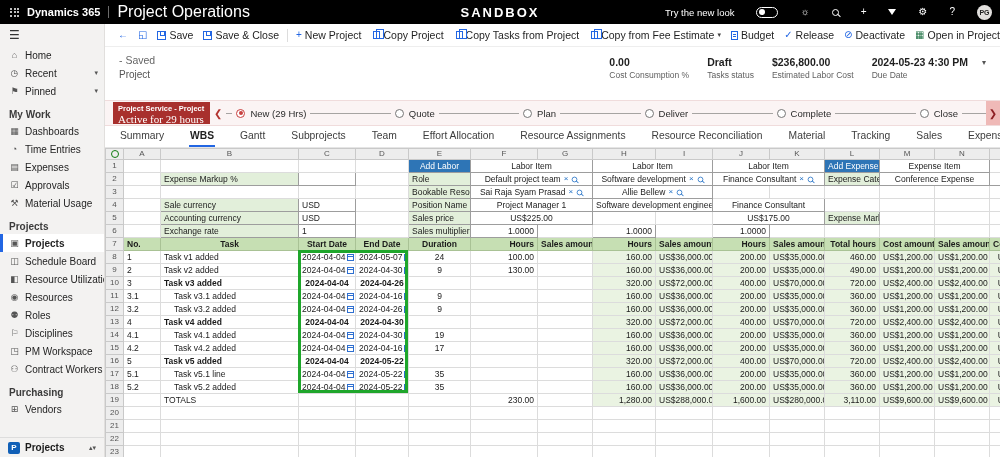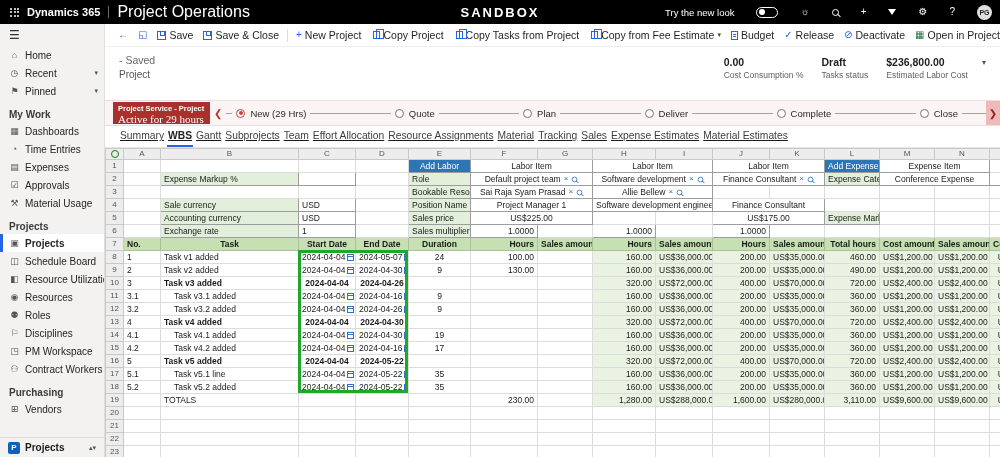--- a/index.html
+++ b/index.html
@@ -75,21 +75,21 @@
   .bpf-track{flex:1;height:100%;position:relative;display:flex;align-items:center;justify-content:space-between;padding:0 24px 0 6px;}
   .bpf-track::before{content:"";position:absolute;left:0;right:0;top:50%;height:1px;background:#a6a4a2;}
   .stage{display:flex;align-items:center;gap:5px;background:#fbf4f4;padding:0 4px;position:relative;z-index:1;border:0;font:inherit;cursor:pointer;}
   .stage .circ{width:9px;height:9px;border-radius:50%;border:1px solid #767676;background:#fff;position:relative;flex:0 0 auto;}
   .stage .circ.active{border-color:#c8403f;}
   .stage .circ.active::after{content:"";position:absolute;inset:1.5px;border-radius:50%;background:#c8403f;}
   .stage .slabel{font-size:9.5px;color:#2b2b2b;white-space:nowrap;}
   .bpf-next{width:14px;align-self:stretch;background:#efb9b7;color:#8d1f24;display:flex;align-items:center;justify-content:center;font-size:10px;font-weight:bold;cursor:pointer;}
 
   
-  .tabs{position:absolute;top:102px;left:0;right:0;height:22px;display:flex;align-items:center;gap:2px;padding:0 4px 0 14px;border-bottom:1px solid #e5e5e5;overflow:hidden;text-decoration:underline;}
+  .tabs{position:absolute;top:102px;left:0;right:0;height:22px;display:flex;align-items:center;gap:24px;padding:0 4px 0 14px;border-bottom:1px solid #e5e5e5;overflow:hidden;}
   .tab{border:0;background:transparent;font:inherit;font-size:10.3px;color:#3d3d3d;white-space:nowrap;height:100%;display:flex;align-items:center;gap:3px;cursor:pointer;border-bottom:2px solid transparent;padding:0 1px;}
   .tab.active{color:#1f1f1f;font-weight:bold;border-bottom-color:#2266e3;}
 
   
   .grid-wrap{position:absolute;top:124px;left:0;width:895px;bottom:0;overflow:hidden;background:#fff;}
   table.grid{border-collapse:collapse;table-layout:fixed;width:924px;}
   .grid th,.grid td{border:1px solid #dcdcdc;height:13px;padding:0 3px;font-size:8.5px;font-weight:normal;white-space:nowrap;overflow:hidden;line-height:12px;}
   .grid th{background:#ededed;border-color:#c9c9c9;color:#555;font-size:8px;height:11px;line-height:10px;text-align:center;}
   td.rowno{background:#ededed;border-color:#c9c9c9;color:#555;font-size:8px;text-align:center;}
   .corner-sync{display:inline-block;width:8px;height:8px;border:1.5px solid #107c10;border-radius:50%;vertical-align:middle;}
@@ -302,20 +302,24 @@
             <span class="l">Cost Consumption %</span>
           </div>
           <div class="stat">
             <span class="v">Draft</span>
             <span class="l">Tasks status</span>
           </div>
           <div class="stat">
             <span class="v">$236,800.00</span>
             <span class="l">Estimated Labor Cost</span>
           </div>
+          <div class="stat">
+            <span class="v">2024-05-23 4:30 PM</span>
+            <span class="l">Due Date</span>
+          </div>
         </div>
       <span class="rh-chev">▾</span>
     </div>
   </div>
 
   <div class="bpf">
     <div class="bpf-box">
       <div class="t1">Project Service - Project ...</div>
       <div class="t2">Active for 29 hours</div>
     </div>
@@ -363,20 +367,23 @@
         <span>Subprojects</span>
       </button>
       <button class="tab">
         <span>Team</span>
       </button>
       <button class="tab">
         <span>Effort Allocation</span>
       </button>
       <button class="tab">
         <span>Resource Assignments</span>
+      </button>
+      <button class="tab">
+        <span>Resource Reconciliation</span>
       </button>
       <button class="tab">
         <span>Material</span>
       </button>
       <button class="tab">
         <span>Tracking</span>
       </button>
       <button class="tab">
         <span>Sales</span>
       </button>

